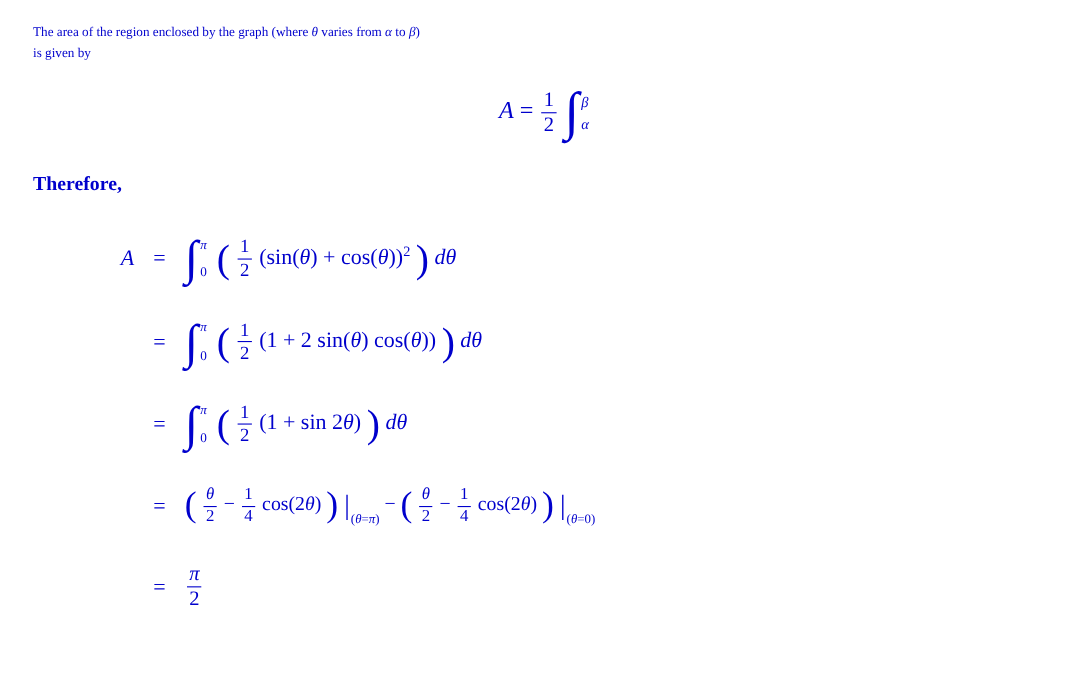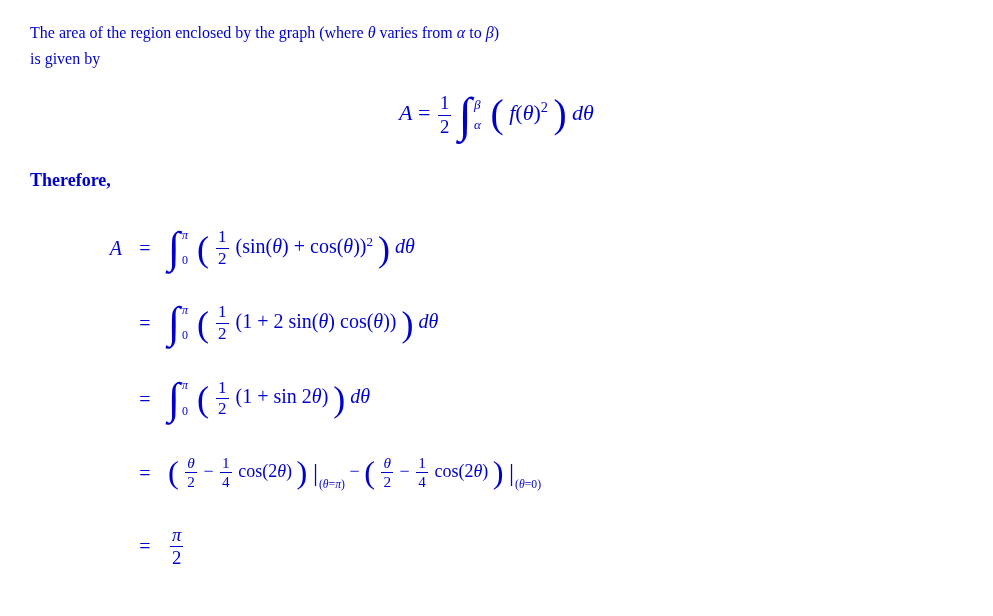--- a/index.html
+++ b/index.html
@@ -10,21 +10,21 @@
     body {
       width: 993px;
       min-height: 616px;
       background: white;
       font-family: "Times New Roman", Times, serif;
       font-size: 18px;
       color: #0000cc;
       padding: 20px 30px;
     }
     .intro-text {
-      font-size: 16px;
+      font-size: 12px;
       line-height: 1.6;
       margin-bottom: 10px;
     }
     .formula-block {
       text-align: center;
       margin: 20px 0 30px 0;
       font-size: 22px;
     }
     .therefore {
       font-size: 18px;
@@ -132,26 +132,20 @@
     <span class="num">1</span>
     <span class="den">2</span>
   </span>
   <span class="integral-container">
     <span class="integral-symbol">∫</span>
     <span class="integral-limits">
       <span class="upper"><i>β</i></span>
       <span class="lower"><i>α</i></span>
     </span>
   </span>
-  <span>
-    <span class="big-paren">(</span>
-    <i>f</i>(<i>θ</i>)<span class="sup-script">2</span>
-    <span class="big-paren">)</span>
-    <i> dθ</i>
-  </span>
 </div>
 
 <div class="therefore">
   <span>Therefore,</span>
 </div>
 
 <table class="steps-table">
 
   <tbody>
       <tr>

